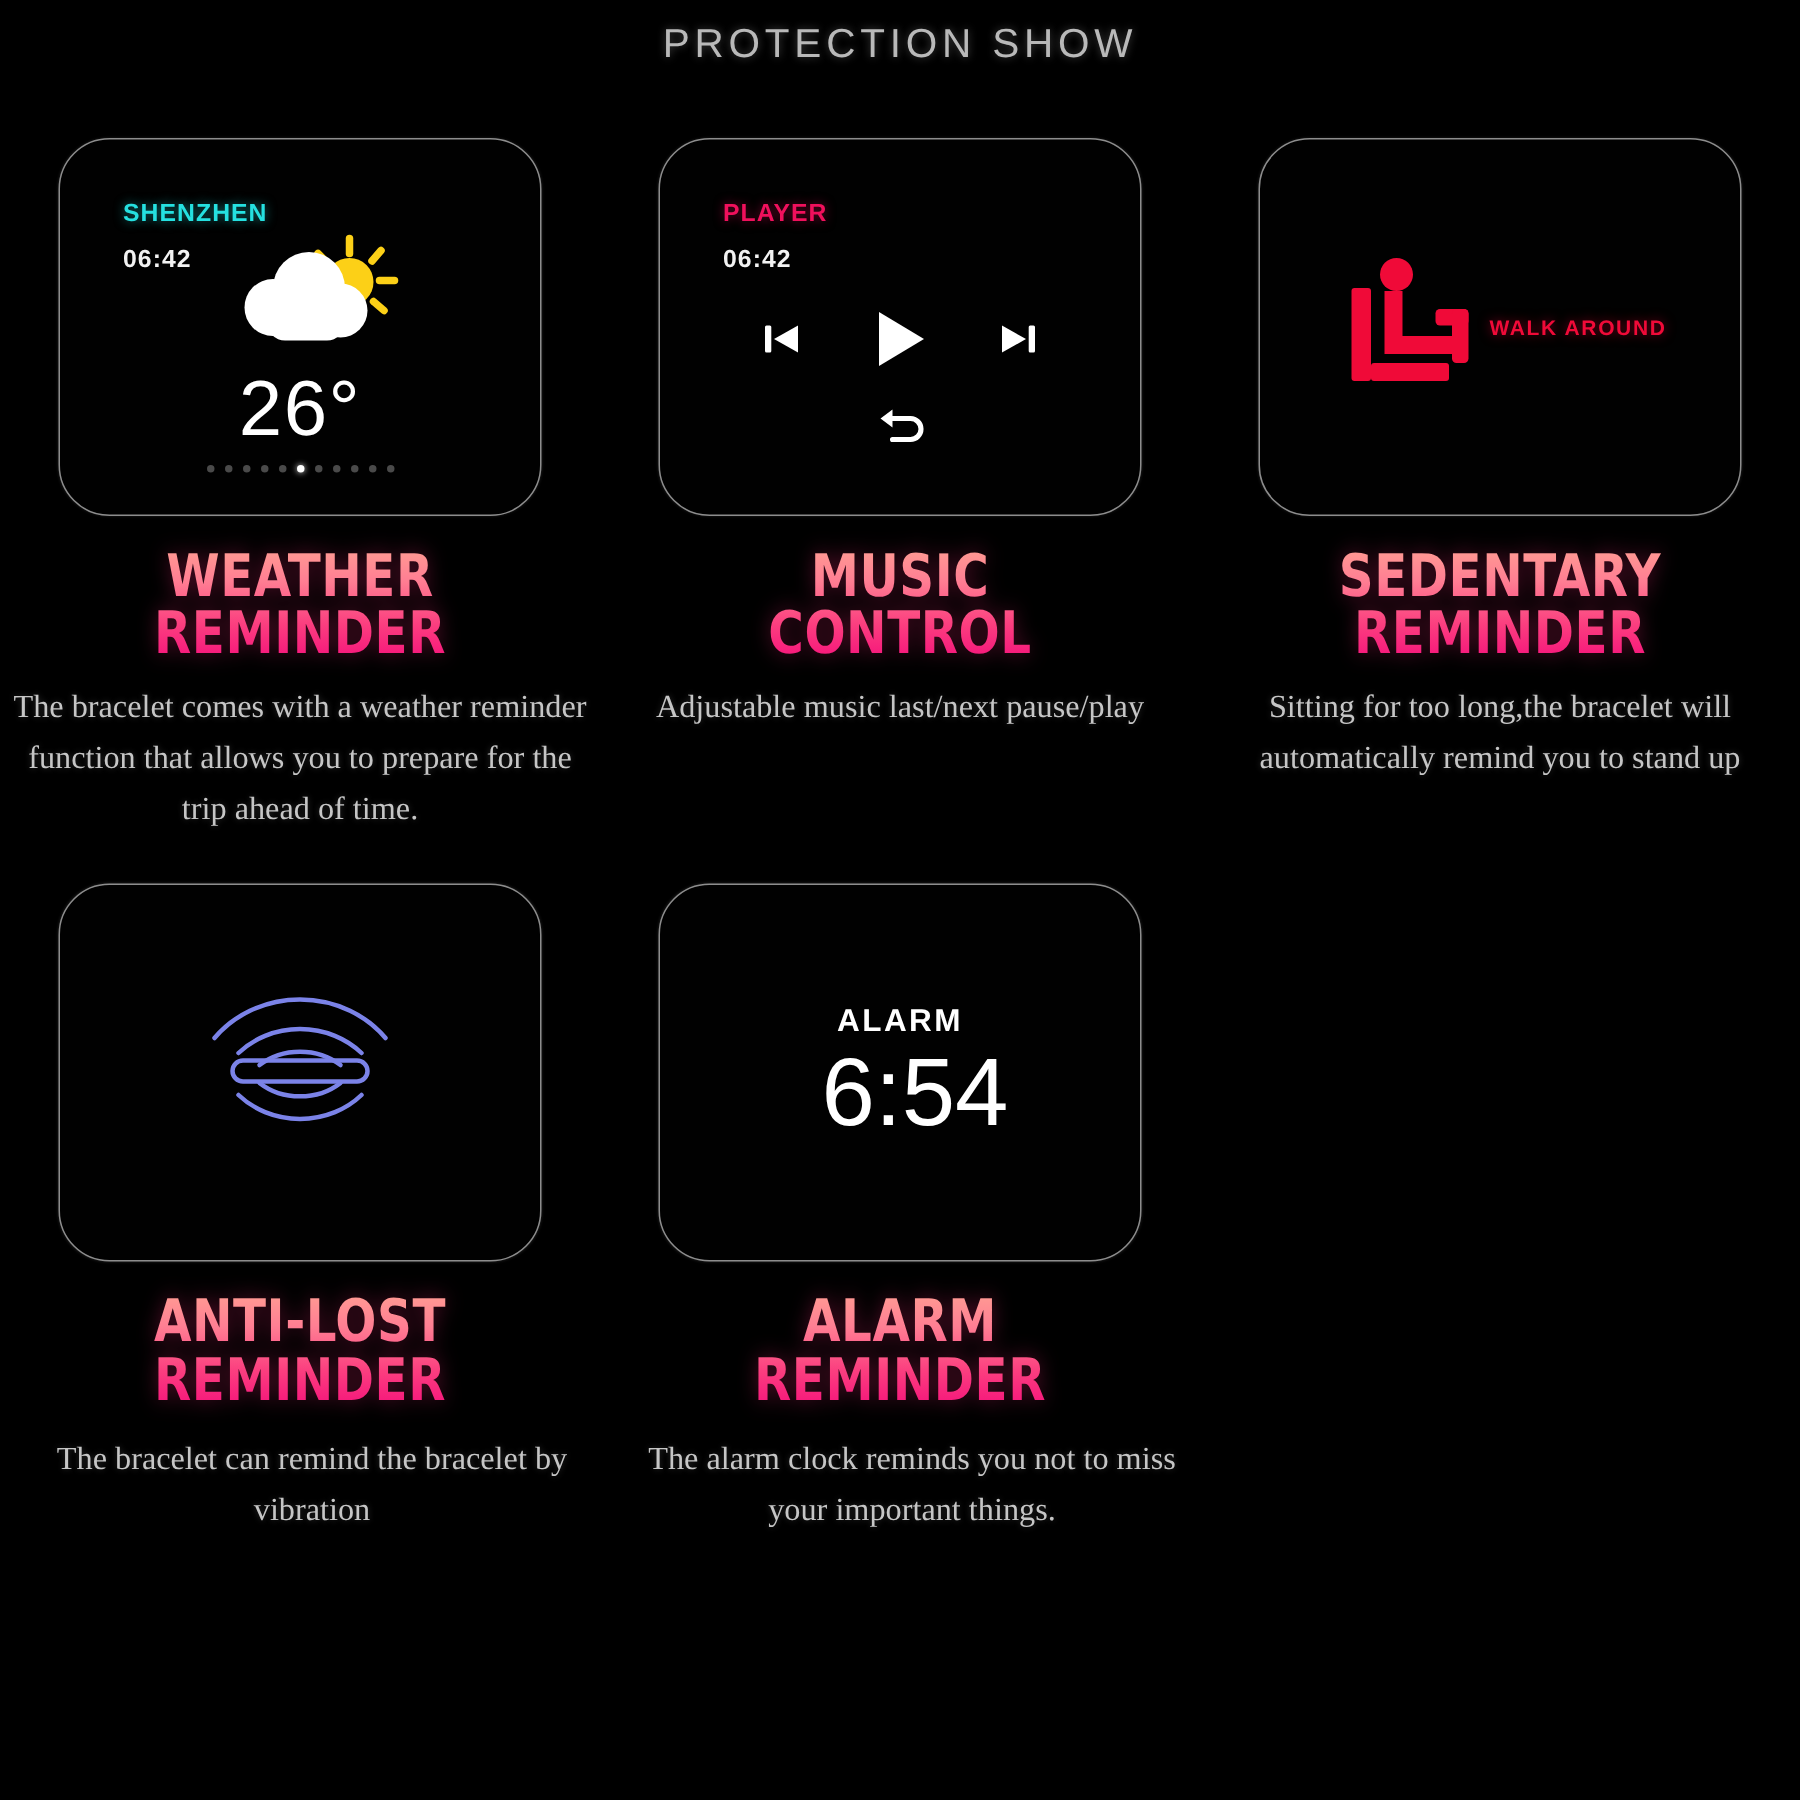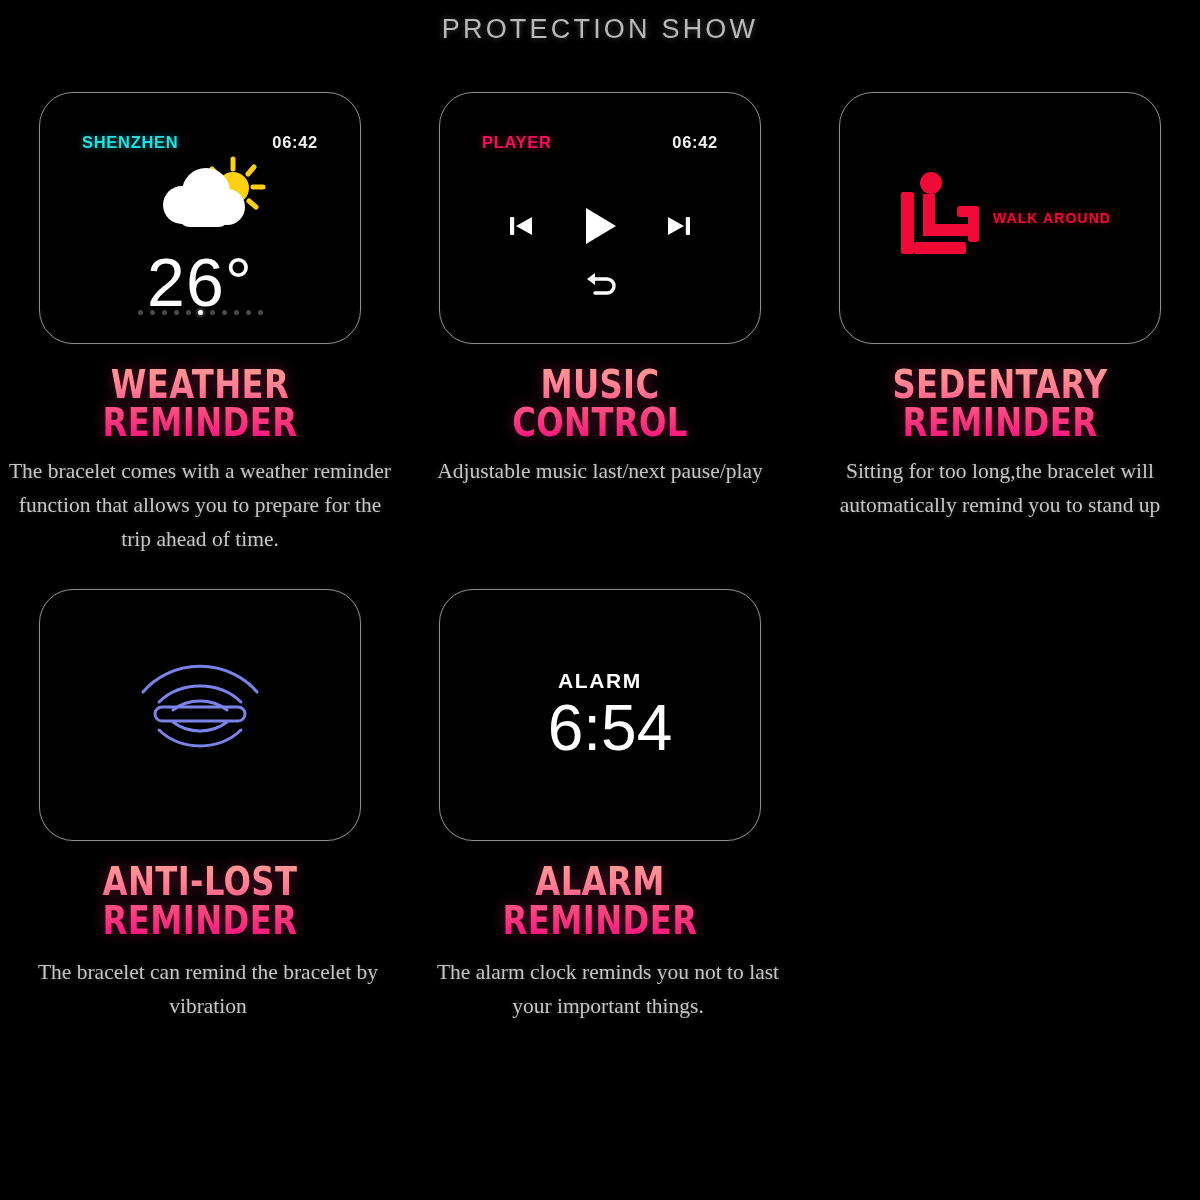--- a/index.html
+++ b/index.html
@@ -48,32 +48,32 @@
     background:#010101;
     overflow:hidden;
     box-shadow:0 0 2px rgba(255,255,255,.12);
   }
 
   
   .scr-top {
     position:absolute; top:40px; left:0; width:100%;
     display:flex; justify-content:space-between;
     padding:0 42px;
-    font-size:16.5px; font-weight:700; letter-spacing:.7px;
+    font-size:16.5px; font-weight:700; letter-spacing:.7px;flex-direction:column;
   }
   .scr-city { color:#25e0e0; text-shadow:0 0 7px rgba(37,224,224,.55); }
   .scr-label-red { color:#f0105c; text-shadow:0 0 7px rgba(240,16,92,.5); }
-  .scr-time { color:#f2f2f2; }
+  .scr-time { color:#f2f2f2;margin-top:12px; }
 
   
   .wx-icon { position:absolute; top:62px; left:0; width:100%; height:92px; }
   .wx-temp {
     position:absolute; top:150px; left:0; width:100%;
     text-align:center;
-    font-size:68px; font-weight:300; letter-spacing:1px;
+    font-size:52px; font-weight:300; letter-spacing:1px;
     color:#fff;
   }
   .dots-row {
     position:absolute; bottom:28px; left:0; width:100%;
     display:flex; justify-content:center; gap:7px;
   }
   .pdot { width:5px; height:5px; border-radius:50%; background:#4a4a4a; }
   .pdot.on { background:#fff; box-shadow:0 0 4px rgba(255,255,255,.9); }
 
   
@@ -309,19 +309,19 @@
         <div class="alarm-wrap">
           <span class="alarm-label">ALARM</span>
           <span class="alarm-time">6:54</span>
         </div>
       </div>
       <div class="caption">
         <div class="heading">
           <div>ALARM</div>
           <div>REMINDER</div>
         </div>
-        <div class="desc">The alarm clock reminds you not to last your important things.</div>
+        <div class="desc">The alarm clock reminds you not to miss your important things.</div>
       </div>
     </div>
 
 
   </div>
 </div>
 
 </body></html>

